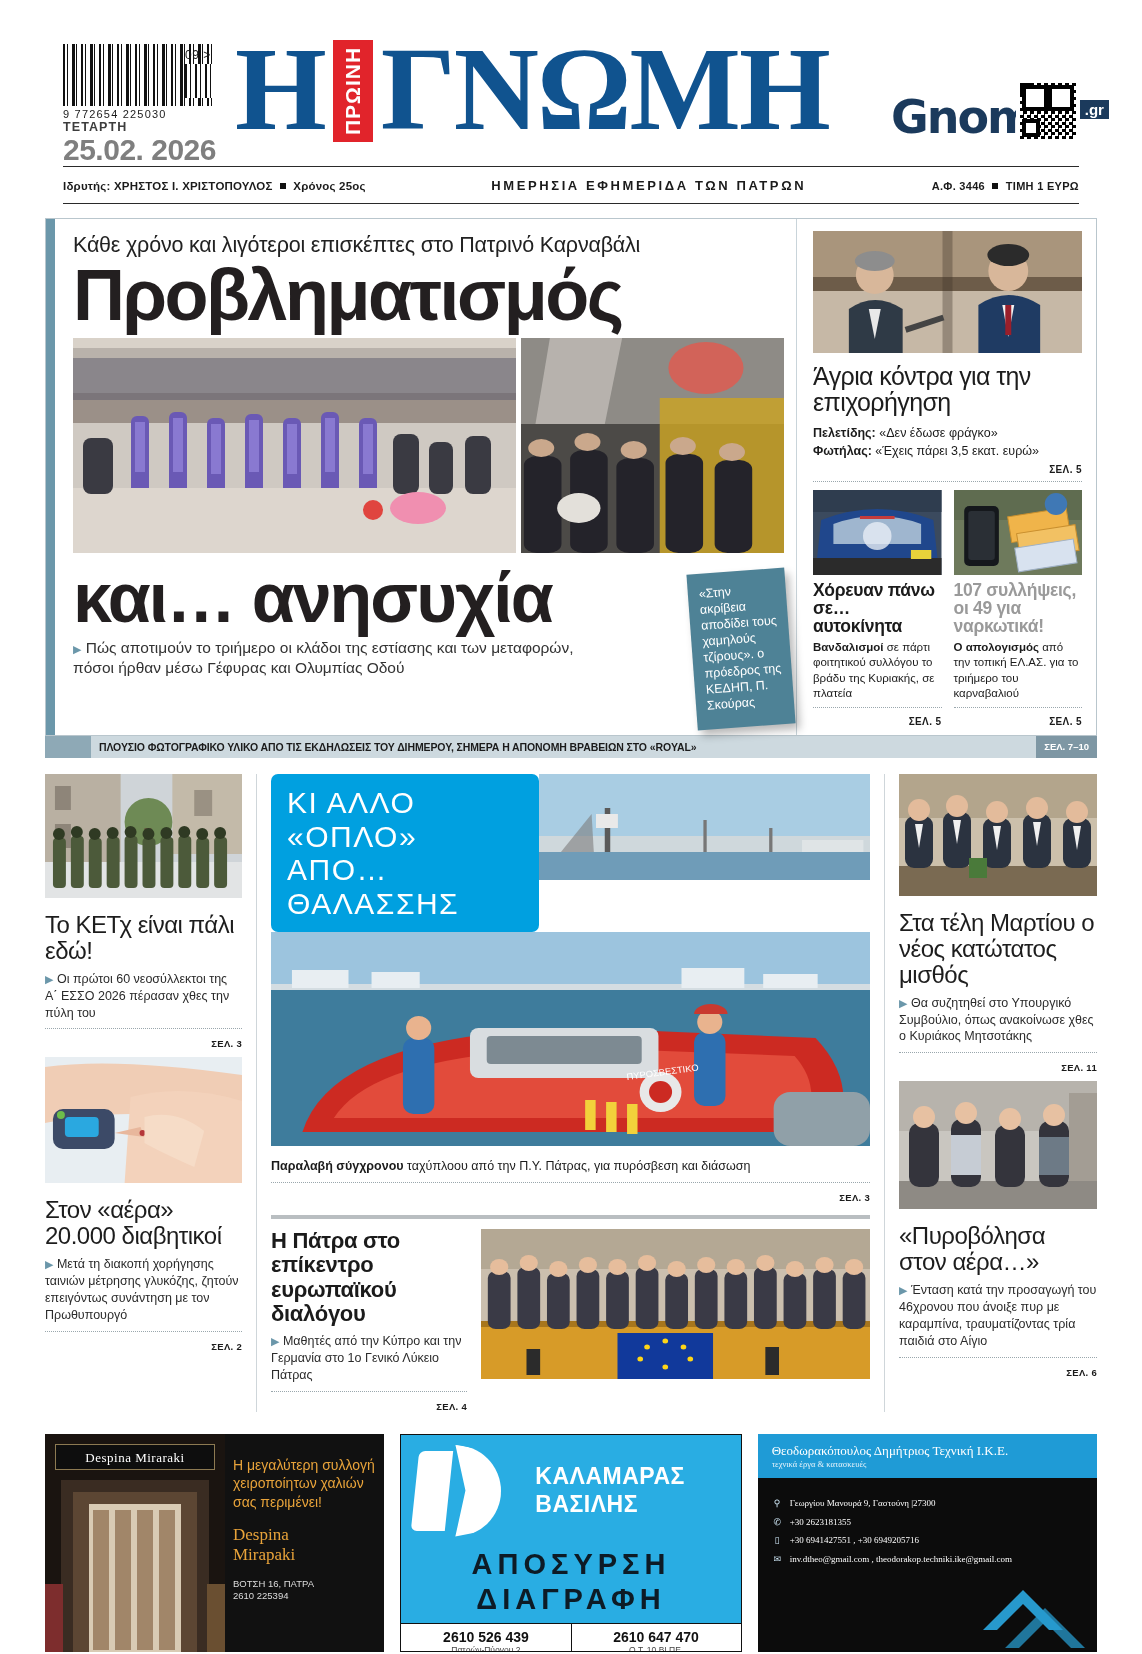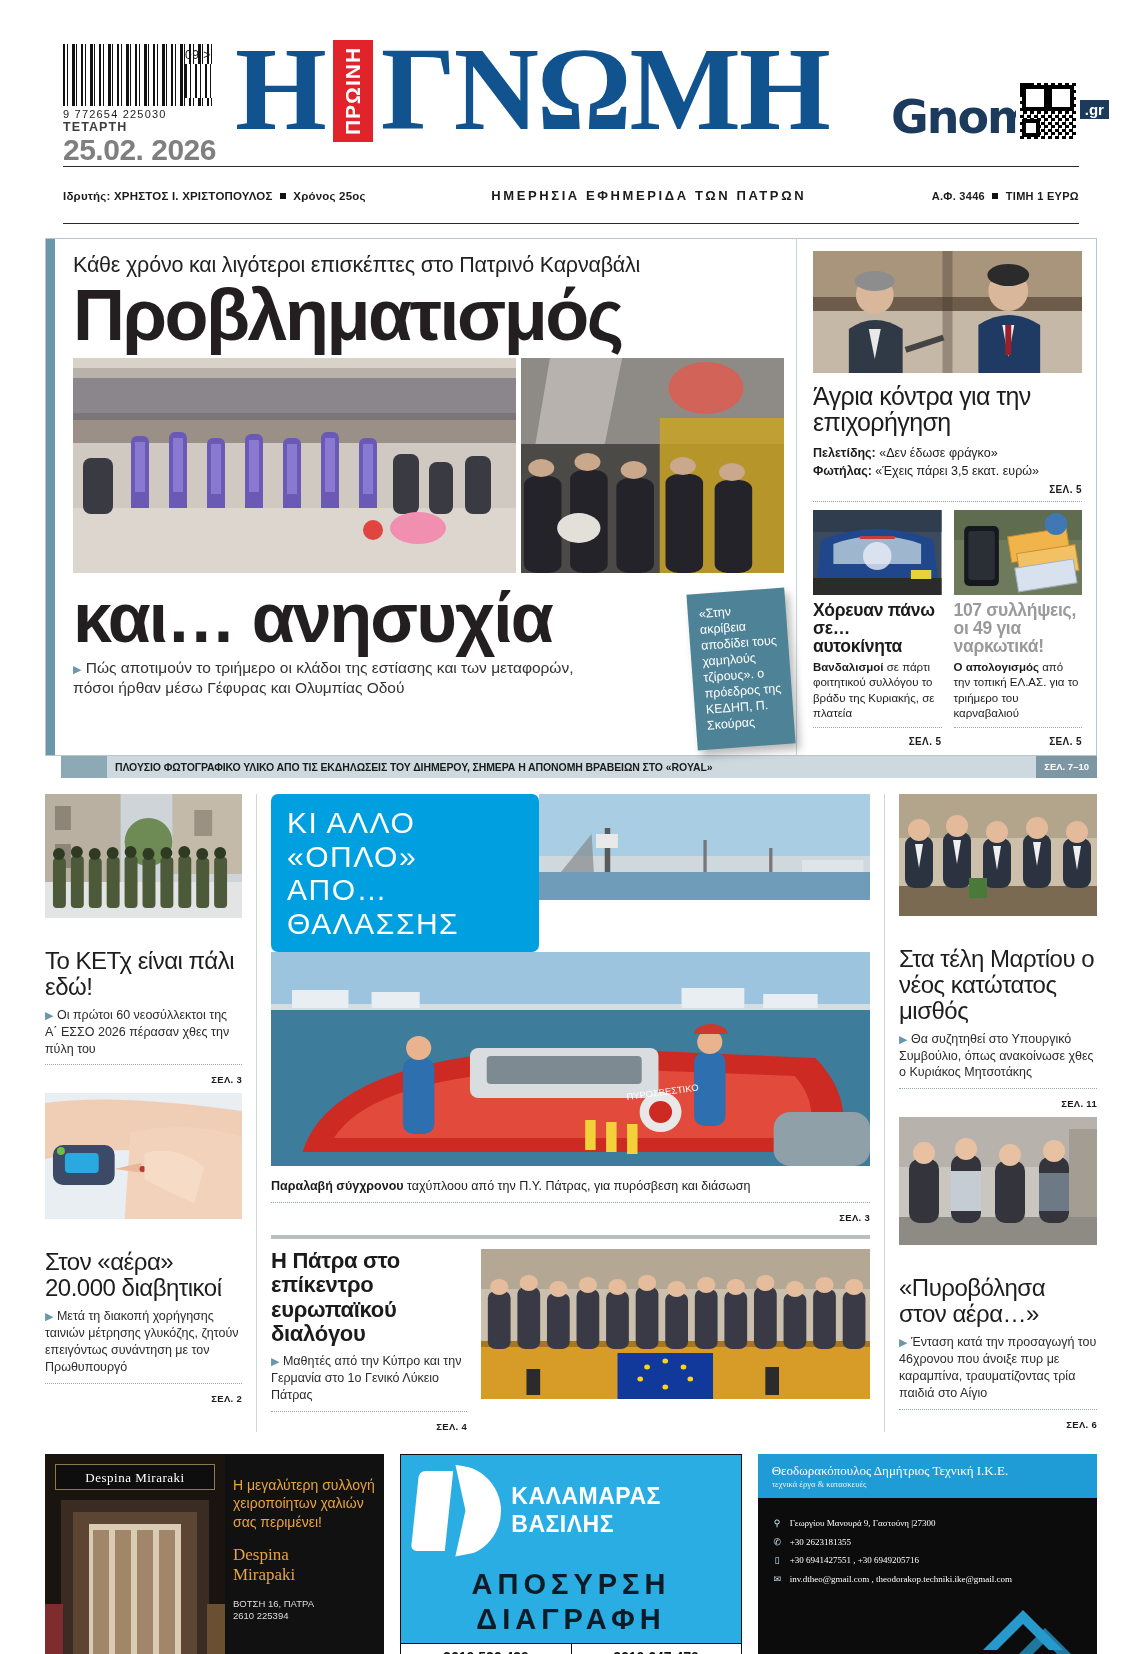--- a/index.html
+++ b/index.html
@@ -47,21 +47,21 @@
     border:3px solid #fff;outline:1px solid #fff;
   }
   .qr::before,.qr::after{content:"";position:absolute;width:18px;height:18px;border:4px solid #000;background:#fff;}
   .qr::before{left:2px;top:2px;}
   .qr::after{right:2px;top:2px;}
   .qr-b{position:absolute;left:2px;bottom:2px;width:18px;height:18px;border:4px solid #000;background:#fff;}
 
   .mast-rule{border-top:1px solid #2a2a2a;margin:4px 18px 0 18px;}
   .mast-rule2{border-top:1px solid #2a2a2a;margin:0 18px;}
   .mastfoot{display:flex;justify-content:space-between;align-items:center;
-    margin:16px 18px;padding:5px 0 4px 0;font-size:11.5px;}
+    margin:6px 18px;padding:5px 0 4px 0;font-size:11.5px;}
   .mastfoot .founder{font-weight:bold;letter-spacing:0.2px;}
   .mastfoot .center{font-size:13px;font-weight:bold;letter-spacing:2.6px;}
   .mastfoot .right{font-weight:bold;font-size:11px;letter-spacing:0.3px;}
   .sq{display:inline-block;width:6px;height:6px;background:#111;margin:0 4px;vertical-align:1px;}
 
   
   .leadbox{margin:14px 0 0 0;border:1px solid #b9c6cd;display:flex;position:relative;background:#fff;}
   .leadbox .leftbar{width:9px;background:#6b97aa;flex:0 0 9px;}
   .lead-main{flex:1;padding:14px 12px 8px 18px;position:relative;}
   .lead-kicker{font-size:21.5px;color:#222;letter-spacing:-0.2px;font-weight:400;margin-bottom:2px;}
@@ -87,35 +87,35 @@
   .rail-page{text-align:right;font-size:10px;font-weight:bold;letter-spacing:0.4px;margin-top:4px;}
   .dotrule{border-top:1.5px dotted #9aa7ad;margin:6px 0 8px 0;}
   .rail-two{display:flex;gap:12px;margin-top:2px;}
   .rail-col{flex:1;}
   .rail-col .cimg{width:100%;height:85px;overflow:hidden;margin-bottom:6px;}
   .rail-col h3{font-size:17.5px;line-height:1.03;font-weight:bold;letter-spacing:-0.3px;}
   .rail-col h3.grey{color:#9a9a9a;}
   .rail-col p{font-size:11.5px;line-height:1.32;margin-top:5px;}
   .rail-col p b{font-weight:bold;}
 
-  .ribbon{display:flex;align-items:stretch;margin:0 0 0 16px;height:22px;}
+  .ribbon{display:flex;align-items:stretch;margin:0 0 0 0;height:22px;}
   .ribbon .rb-left{width:46px;background:#8ea9b6;}
   .ribbon .rb-mid{flex:1;background:#cdd9df;color:#1b1b1b;font-size:10.5px;font-weight:bold;
     display:flex;align-items:center;padding-left:8px;letter-spacing:-0.1px;}
   .ribbon .rb-pg{background:#7e97a4;color:#fff;font-size:9.5px;font-weight:bold;
     display:flex;align-items:center;padding:0 8px;}
 
   
   .mid{display:flex;margin-top:16px;gap:0;}
   .mcol{padding:0 14px;}
   .mcol.left{flex:0 0 212px;padding-left:0;border-right:1px solid #cfd6da;}
   .mcol.center{flex:1;border-right:1px solid #cfd6da;}
   .mcol.right{flex:0 0 212px;padding-right:0;}
   .story-img{width:100%;overflow:hidden;}
-  .sh{font-size:24px;line-height:1.08;letter-spacing:-0.5px;margin-top:26px;font-weight:400;color:#1d1d1d;}
+  .sh{font-size:24px;line-height:1.08;letter-spacing:-0.5px;margin-top:10px;font-weight:400;color:#1d1d1d;}
   .sb{font-size:12.5px;line-height:1.35;margin-top:7px;color:#2b2b2b;}
   .sb .tri{color:#6b97aa;}
   .pg{text-align:right;font-size:9.5px;font-weight:bold;margin-top:3px;letter-spacing:0.3px;}
   .thinrule{border-top:1.5px dotted #9aa7ad;margin:7px 0 9px 0;}
   .greybar{height:4px;background:#b9bec1;margin:12px 0 10px 0;}
 
   .bluebanner{background:#00a0e0;color:#fff;padding:12px 16px;font-size:30px;
     letter-spacing:1.5px;line-height:1.12;font-weight:400;border-radius:7px;}
   .boat-wrap{position:relative;display:flex;}
   .boat-left{flex:0 0 268px;}
@@ -137,21 +137,21 @@
   .ad1 .signbox span{font-family:"Liberation Serif",serif;color:#fff;font-size:13px;letter-spacing:0.5px;}
   .ad1 .rt{flex:1;padding:22px 8px 10px 8px;color:#e8a33a;font-size:14px;line-height:1.32;}
   .ad1 .rt .brand{font-family:"Liberation Serif",serif;color:#e8a33a;font-size:17px;line-height:1.15;margin-top:14px;}
   .ad1 .rt .addr{color:#ddd;font-size:9.5px;margin-top:14px;line-height:1.3;}
   .ad2{background:#29ade3;border:1px solid #111;display:flex;flex-direction:column;}
   .ad2 .top{flex:1;display:flex;align-items:center;padding:10px 14px;}
   .ad2 .logo2{width:92px;height:92px;position:relative;flex:0 0 92px;}
   .ad2 .logo2 .b1,.ad2 .logo2 .b2{position:absolute;background:#fff;}
   .ad2 .logo2 .b1{left:0;top:6px;width:34px;height:80px;border-radius:6px 0 0 6px;transform:skewX(-6deg);}
   .ad2 .logo2 .b2{left:40px;top:0;width:46px;height:92px;border-radius:0 46px 46px 0;clip-path:polygon(0 0,100% 10%,100% 90%,0 100%,22% 50%);}
-  .ad2 .nm{color:#fff;font-weight:bold;font-size:23px;line-height:1.2;letter-spacing:0.5px;margin-left:4px;}
+  .ad2 .nm{color:#fff;font-weight:bold;font-size:23px;line-height:1.2;letter-spacing:0.5px;margin-left:28px;}
   .ad2 .big{color:#0d1b26;font-weight:bold;font-size:29px;letter-spacing:5px;text-align:center;line-height:1.22;padding-bottom:6px;}
   .ad2 .phones{background:#fff;border-top:1px solid #111;display:flex;font-size:14px;font-weight:bold;color:#111;}
   .ad2 .phones div{flex:1;text-align:center;padding:5px 0 6px 0;}
   .ad2 .phones div:first-child{border-right:1px solid #111;}
   .ad2 .phones small{display:block;font-size:8.5px;font-weight:normal;color:#444;}
   .ad3{background:#0c0c0c;color:#fff;position:relative;}
   .ad3 .bluestrip{background:#1f9bd6;padding:9px 14px;}
   .ad3 .bluestrip .t1{font-family:"Liberation Serif",serif;font-size:13px;}
   .ad3 .bluestrip .t2{font-family:"Liberation Serif",serif;font-size:8.5px;color:#e6f3fb;}
   .ad3 ul{list-style:none;padding:16px 14px;font-size:9px;line-height:2.1;font-family:"Liberation Serif",serif;}

